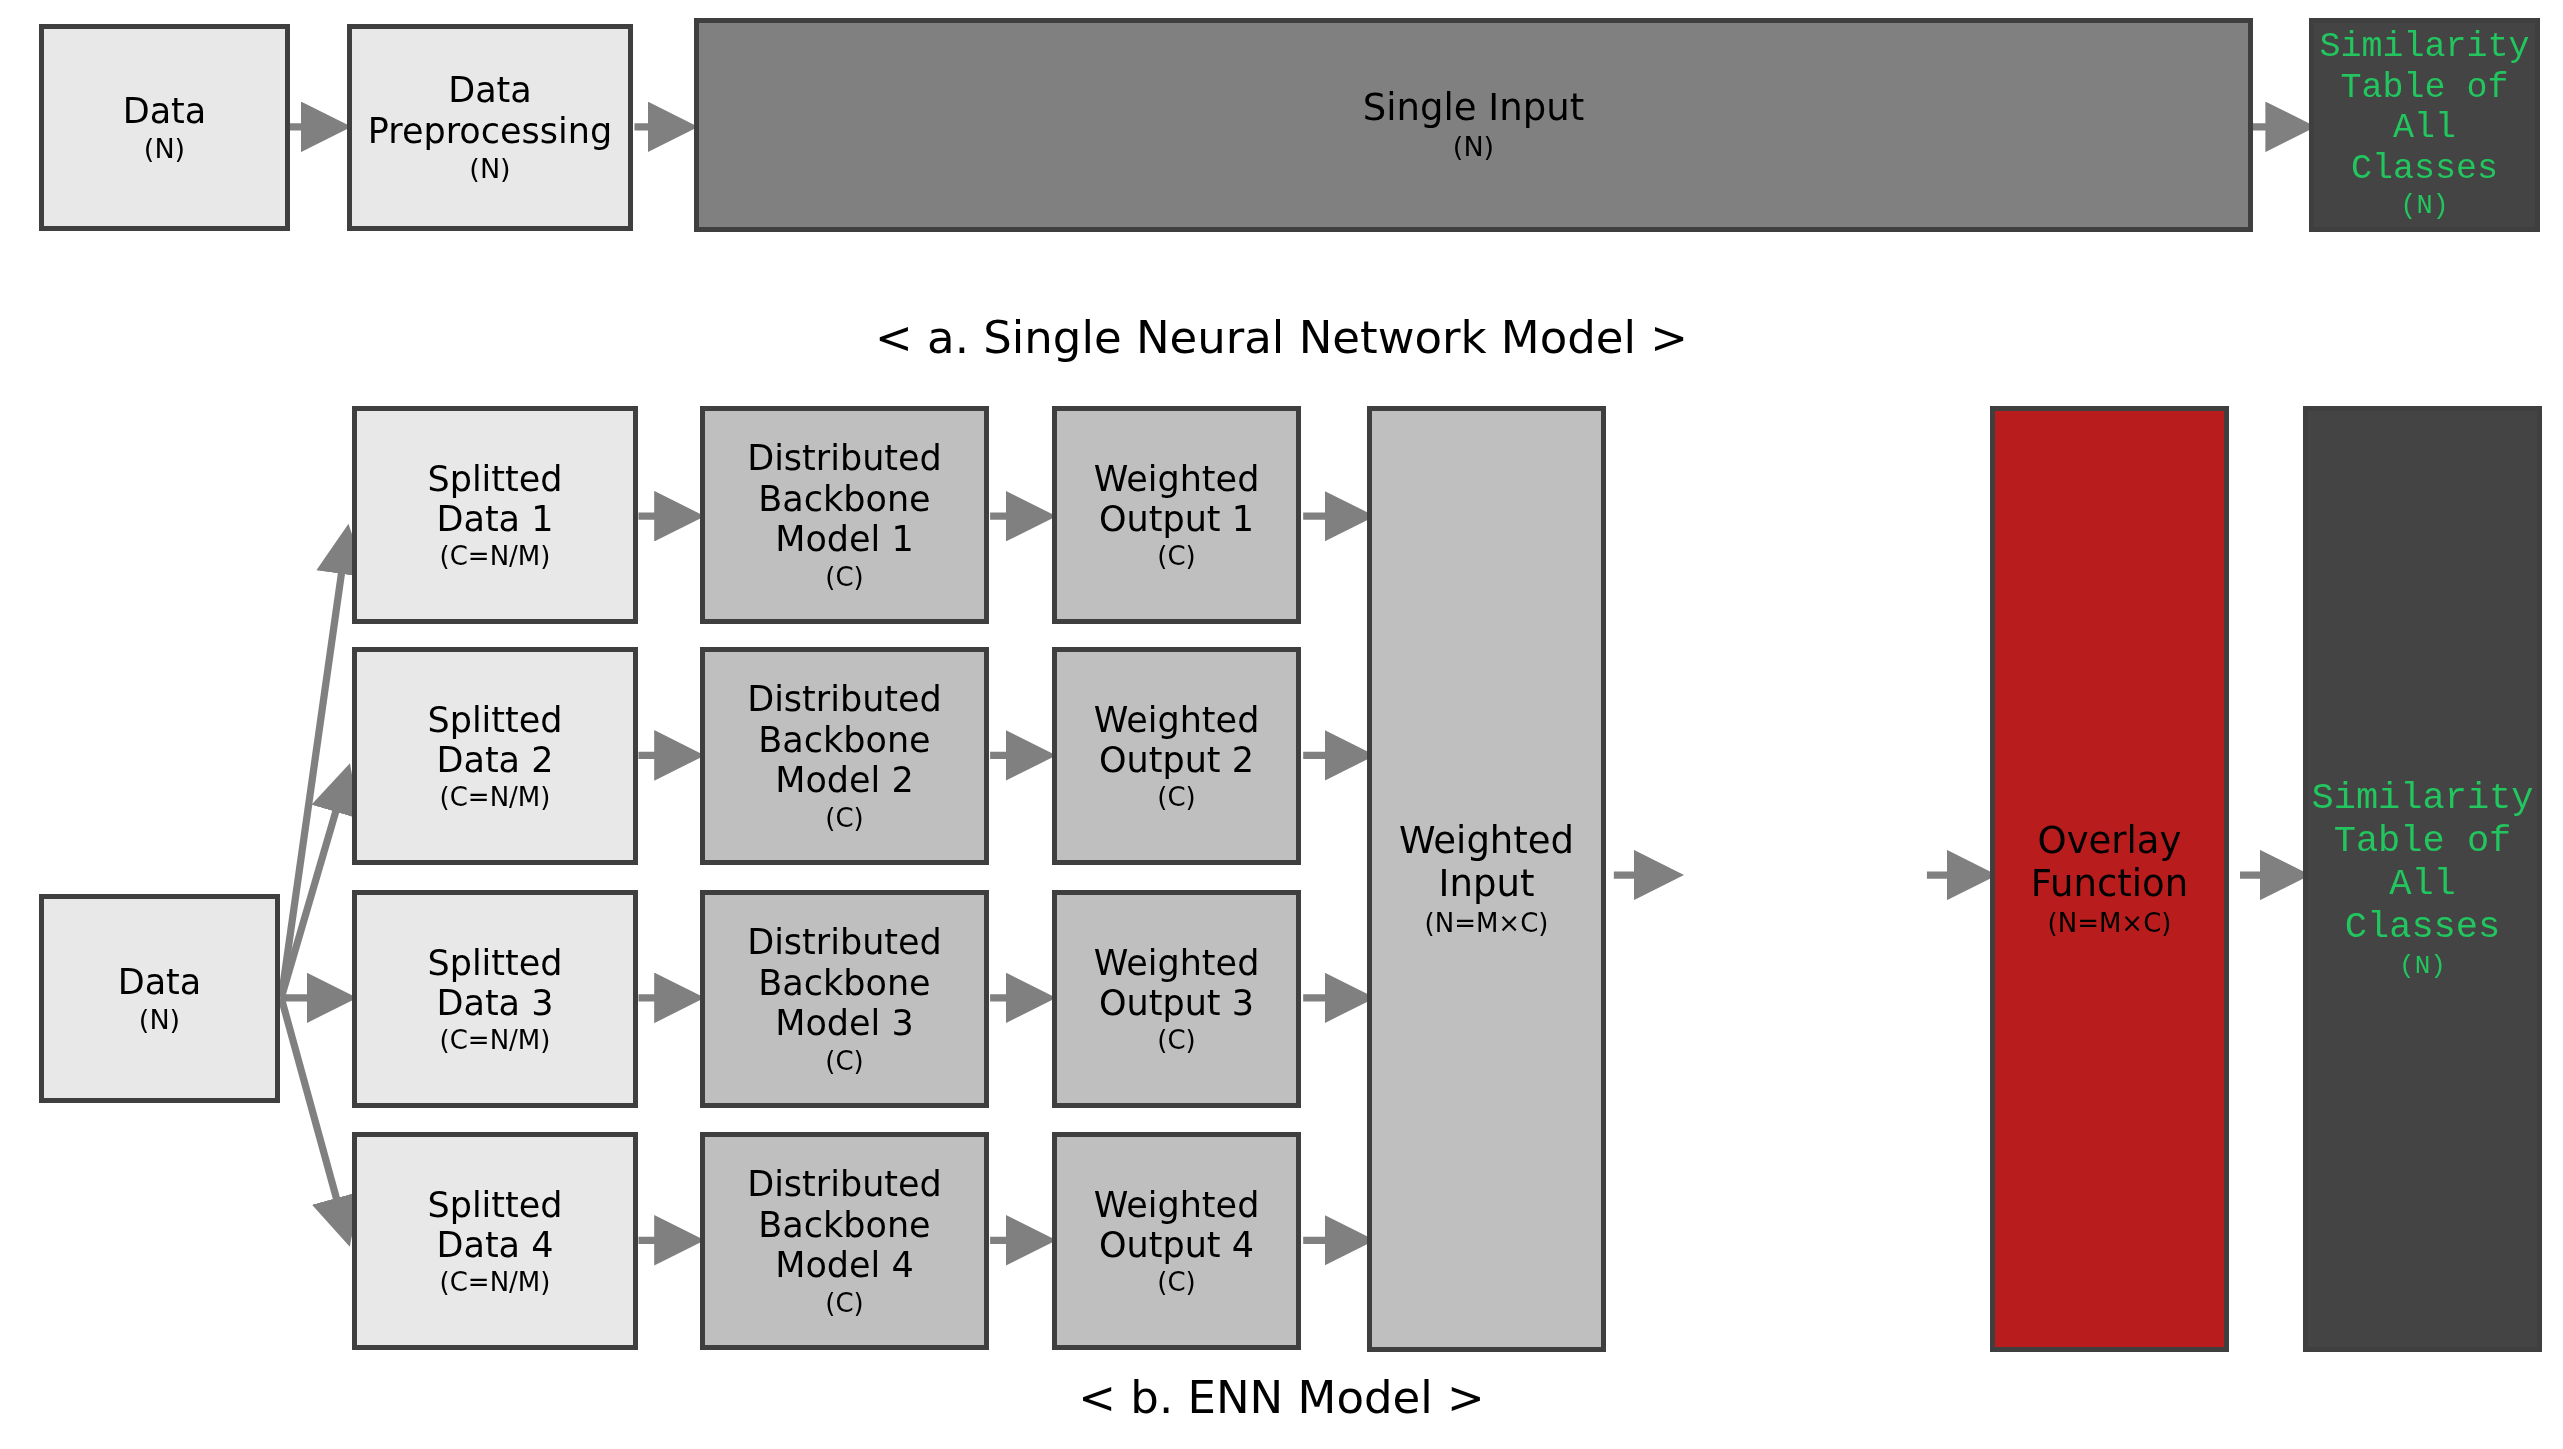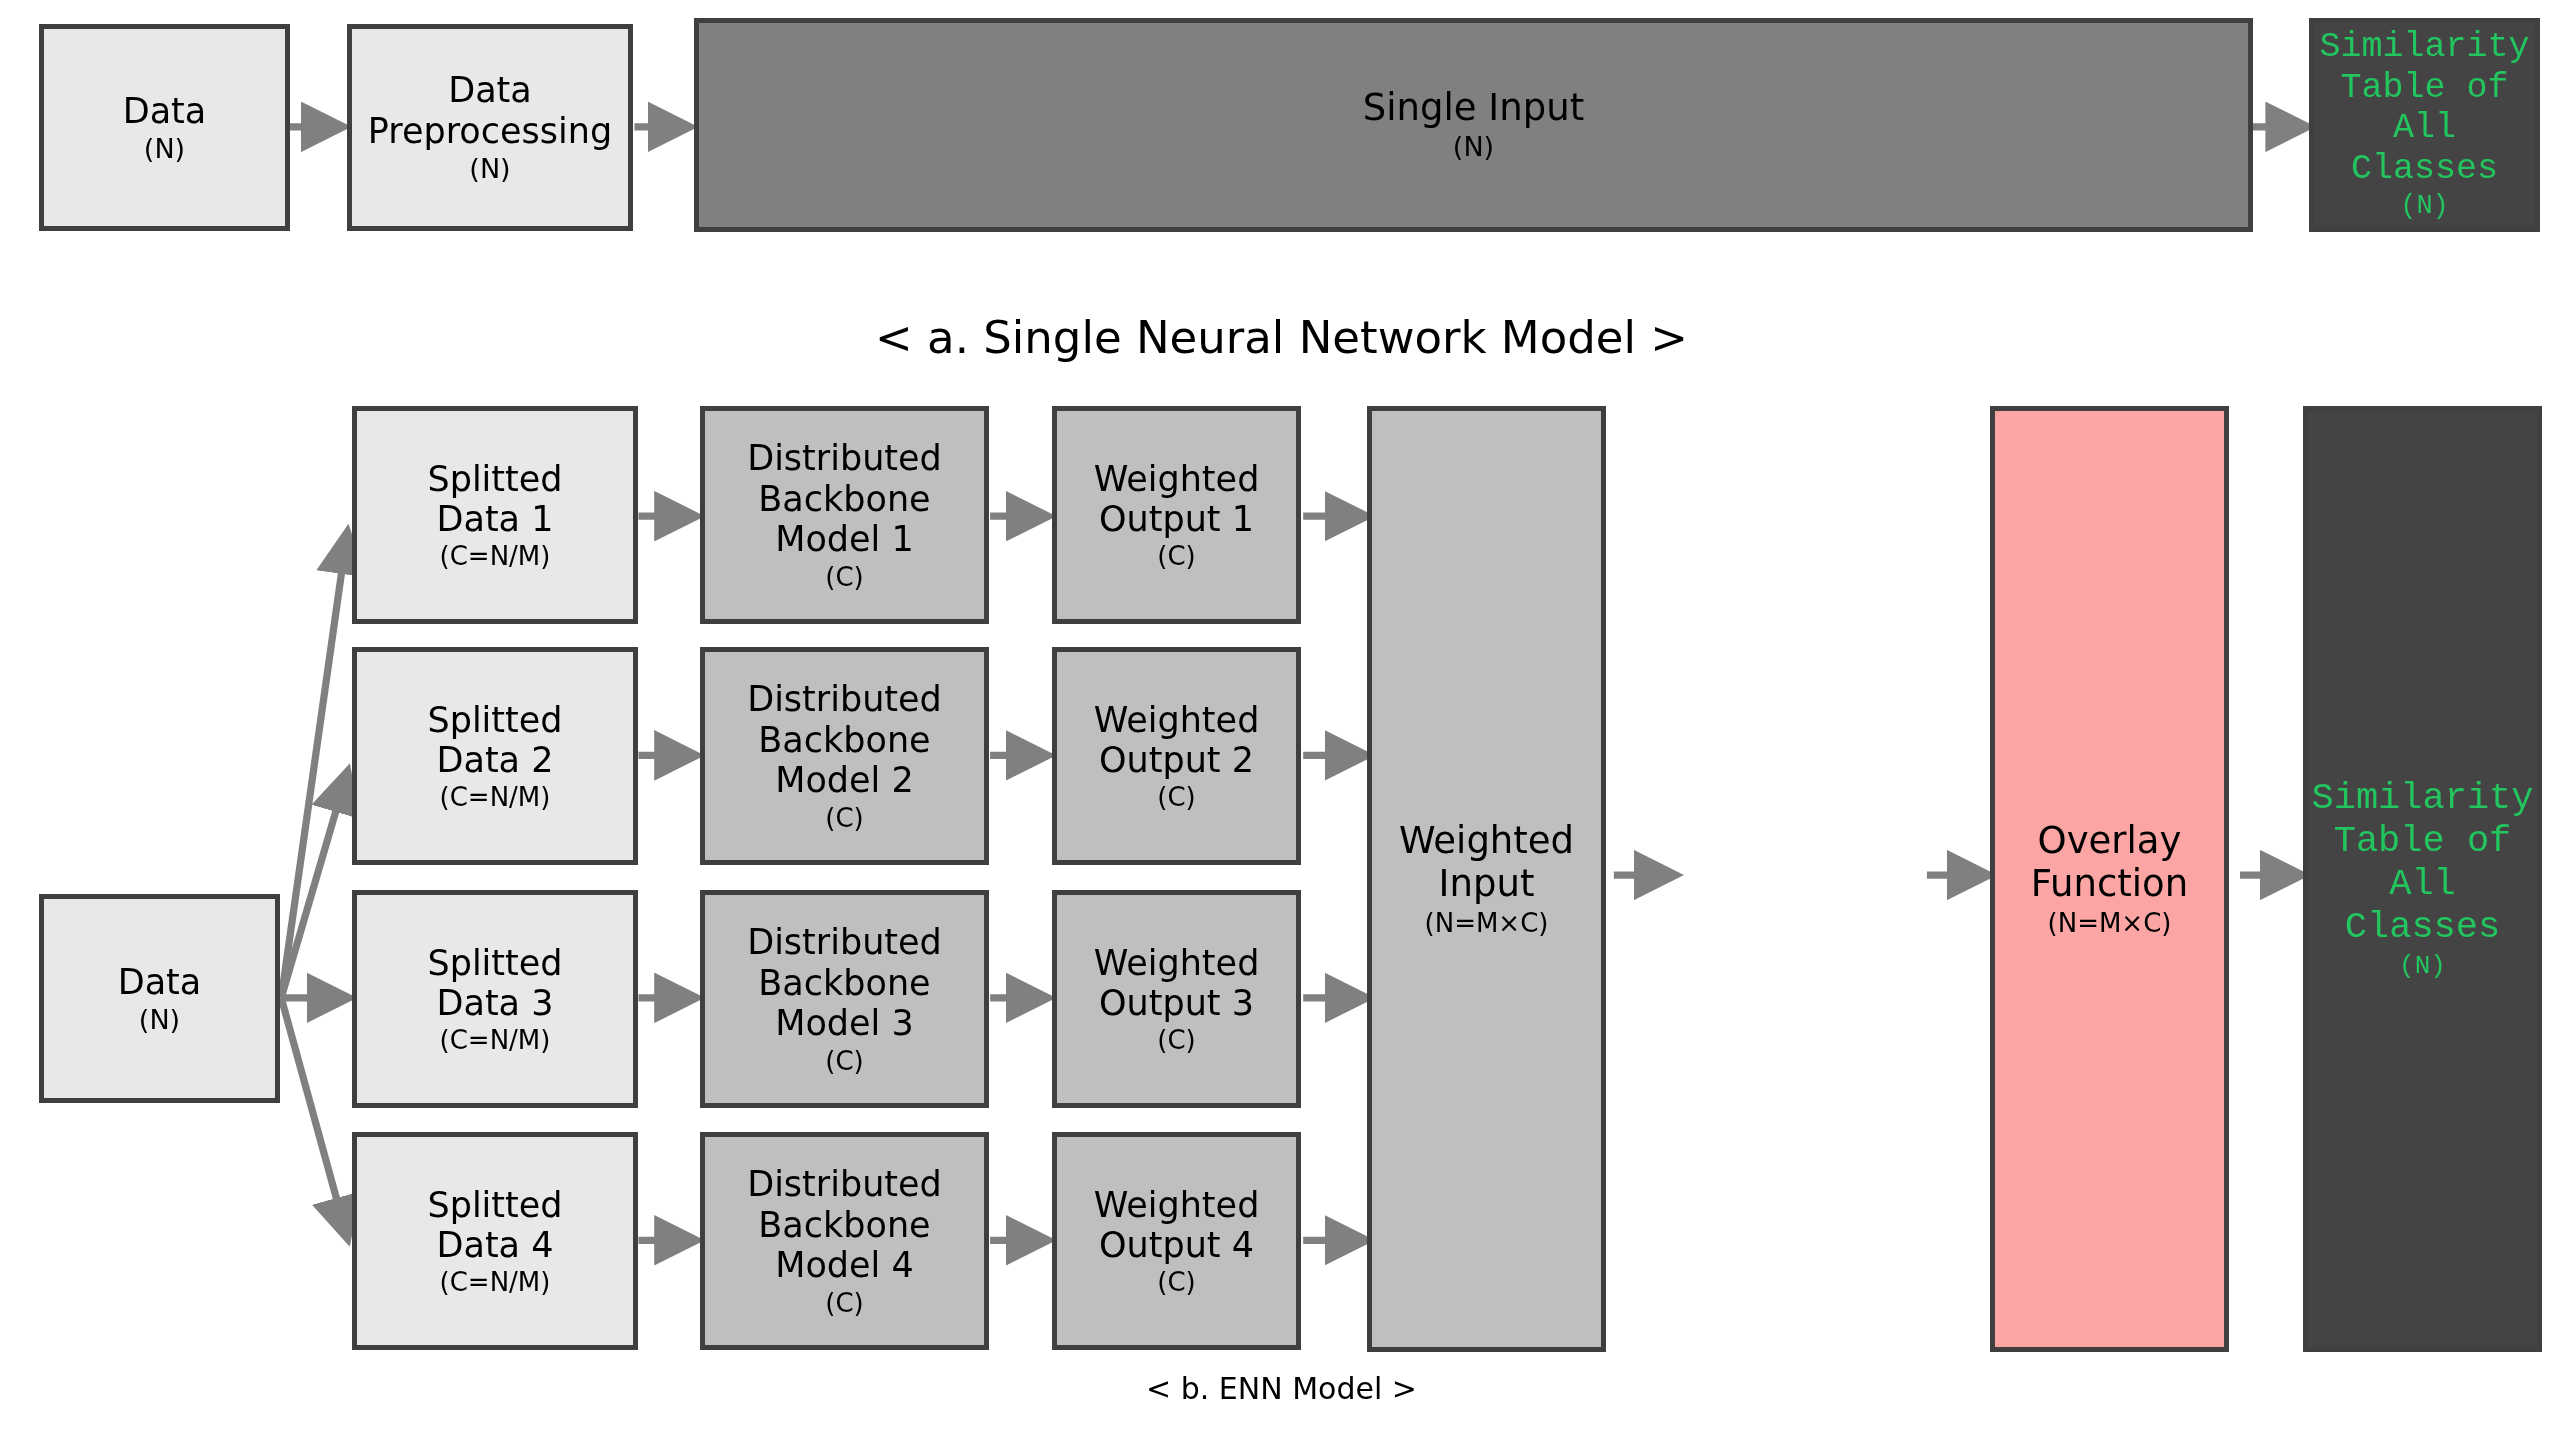--- a/index.html
+++ b/index.html
@@ -33,21 +33,21 @@
     display: block;
     white-space: pre-line;
   }
   .box .sub {
     display: block;
     margin-top: 1.6px;
   }
   .fill-light  { background: #e8e8e8; }
   .fill-mid    { background: #bfbfbf; }
   .fill-gray   { background: #808080; }
-  .fill-dark   { background: #fca5a5; }
+  .fill-dark   { background: #b91c1c; }
   .fill-darker { background: #444444; }
   .text-white  { color: #22c55e; font-family: Liberation Mono, monospace; }
 
   .caption {
     position: absolute;
     text-align: center;
     color: #000000;
     font-weight: 400;
     white-space: nowrap;
   }
@@ -214,16 +214,16 @@
     <span class="sub" style="font-size:26px;">(N=M×C)</span>
   </div>
 
   <div class="box fill-darker text-white" style="left:2303px; top:406px; width:239px; height:946px; font-size:37px;">
     <span class="main">Similarity
 Table of
 All Classes</span>
     <span class="sub" style="font-size:26px;">(N)</span>
   </div>
 
-  <div class="caption" style="left:0; top:1371px; width:2563px; font-size:30px;">&lt; b. ENN Model &gt;</div>
+  <div class="caption" style="left:0; top:1371px; width:2563px; font-size:45px;">&lt; b. ENN Model &gt;</div>
 
 </div>
 
 
 </body></html>

